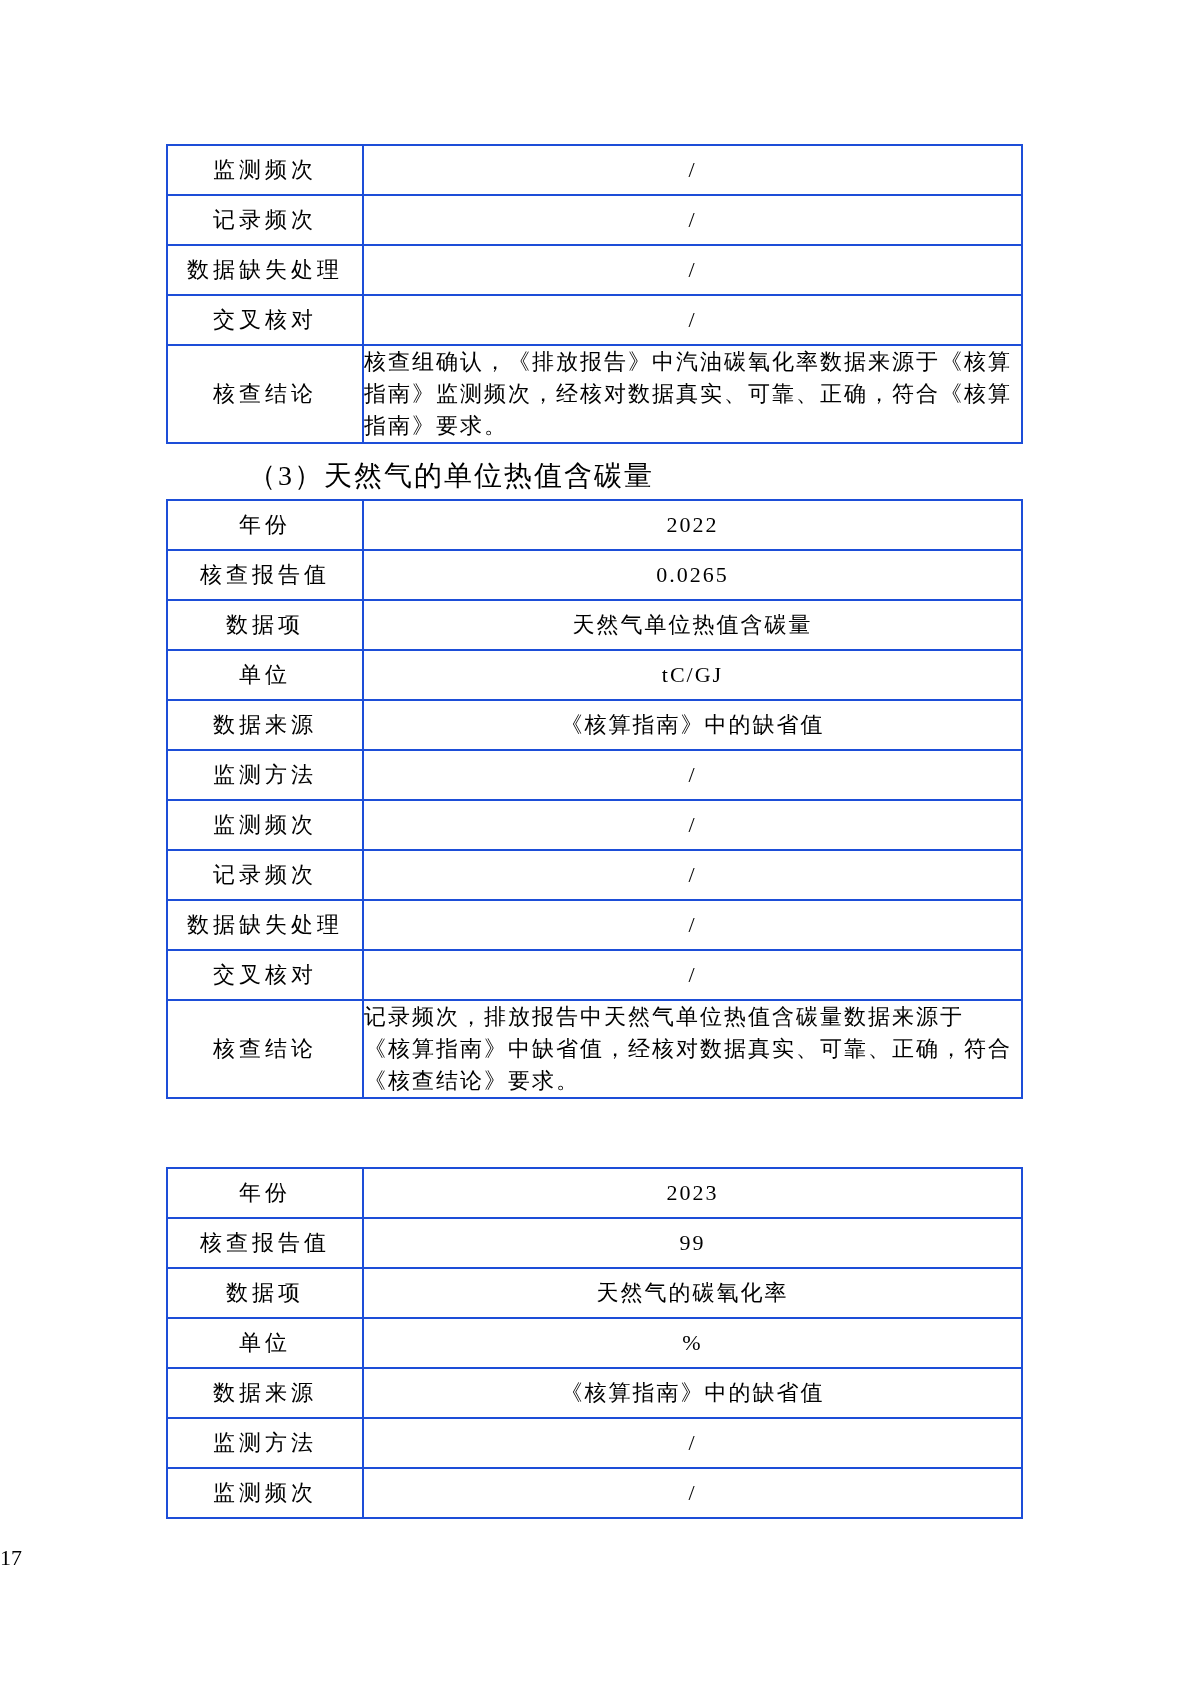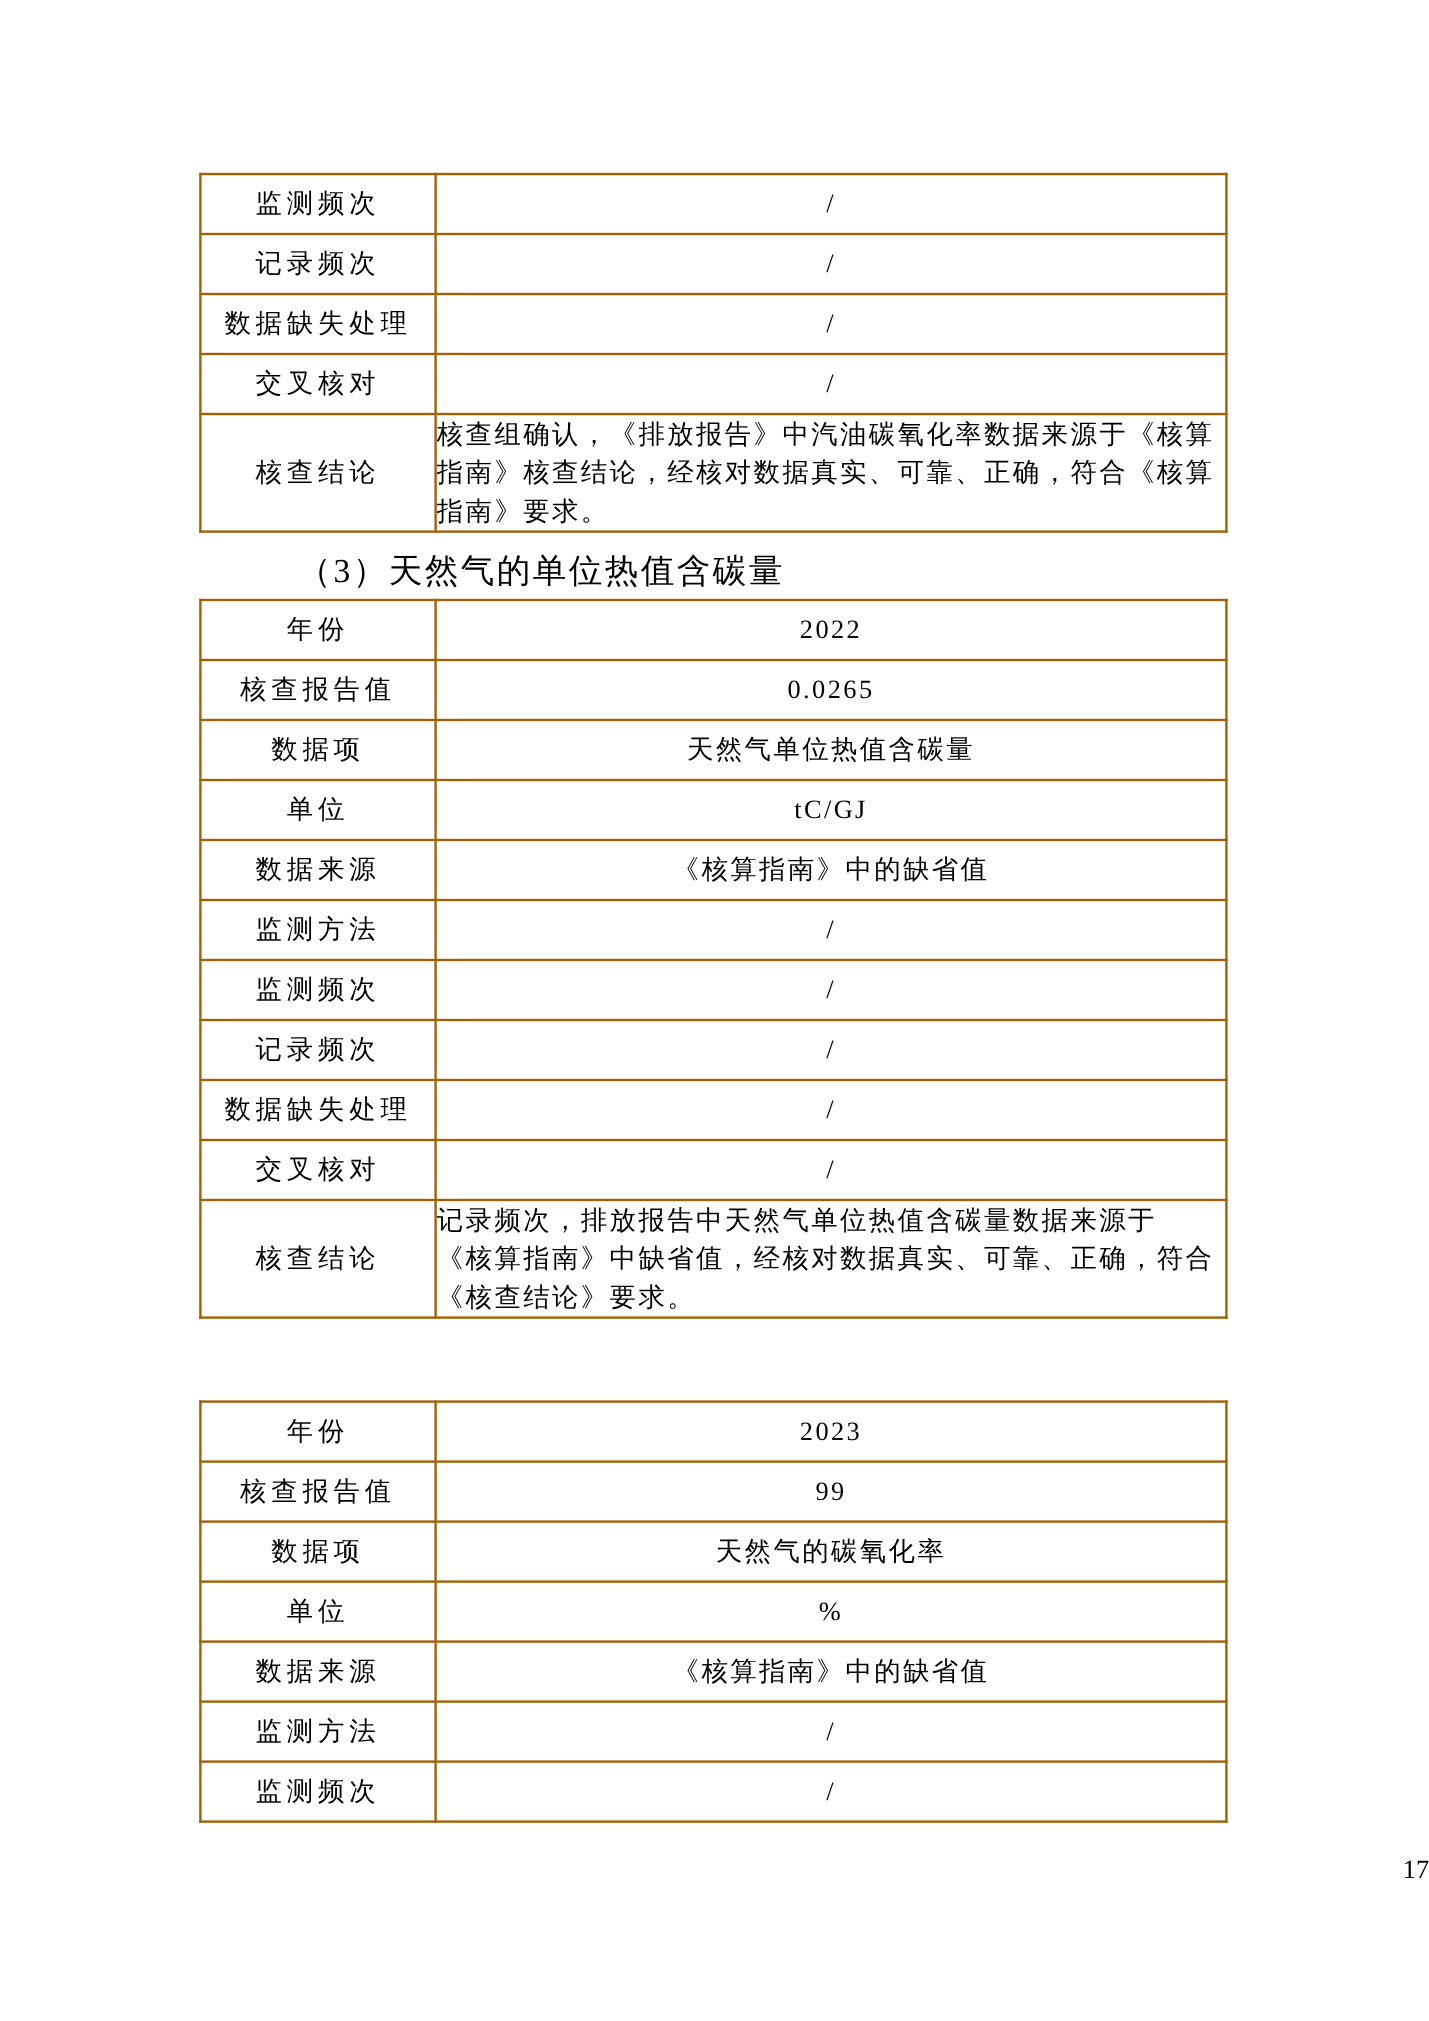--- a/index.html
+++ b/index.html
@@ -20,21 +20,21 @@
     position: absolute;
     left: 166px;
     width: 857px;
     border-collapse: collapse;
     table-layout: fixed;
   }
   #table1 { top: 144px; }
   #table2 { top: 499px; }
   #table3 { top: 1167px; }
   table.vtable td {
-    border: 2px solid #a16207;
+    border: 2px solid #1d4ed8;
     font-size: 22px;
     vertical-align: middle;
     padding: 0;
   }
   td.lbl {
     width: 196px;
     text-align: center;
     letter-spacing: 4px;
     border-right-width: 3px;
   }
@@ -58,21 +58,21 @@
     letter-spacing: 2px;
     white-space: nowrap;
   }
   #heading3 { top: 457px; }
   #heading4 { top: 1121px; }
   .pageno {
     position: absolute;
     top: 1545px;
     left: 0;
     width: 100%;
-    text-align: right;
+    text-align: left;
     font-size: 22px;
   }
 </style>
 </head>
 <body>
 
 <div class="page">
 
   <table class="vtable" id="table1">
     <colgroup>
@@ -93,21 +93,21 @@
         <td class="val">/</td>
       </tr>
       <tr class="std">
         <td class="lbl">交叉核对</td>
         <td class="val">/</td>
       </tr>
       <tr>
         <td class="lbl">核查结论</td>
         <td class="conclusion">
           <div>核查组确认，《排放报告》中汽油碳氧化率数据来源于《核算</div>
-          <div>指南》核查结论，经核对数据真实、可靠、正确，符合《核算</div>
+          <div>指南》监测频次，经核对数据真实、可靠、正确，符合《核算</div>
           <div>指南》要求。</div>
         </td>
       </tr>
     </tbody>
   </table>
 
   <div class="heading" id="heading3">（3）天然气的单位热值含碳量</div>
 
   <table class="vtable" id="table2">
     <colgroup>

